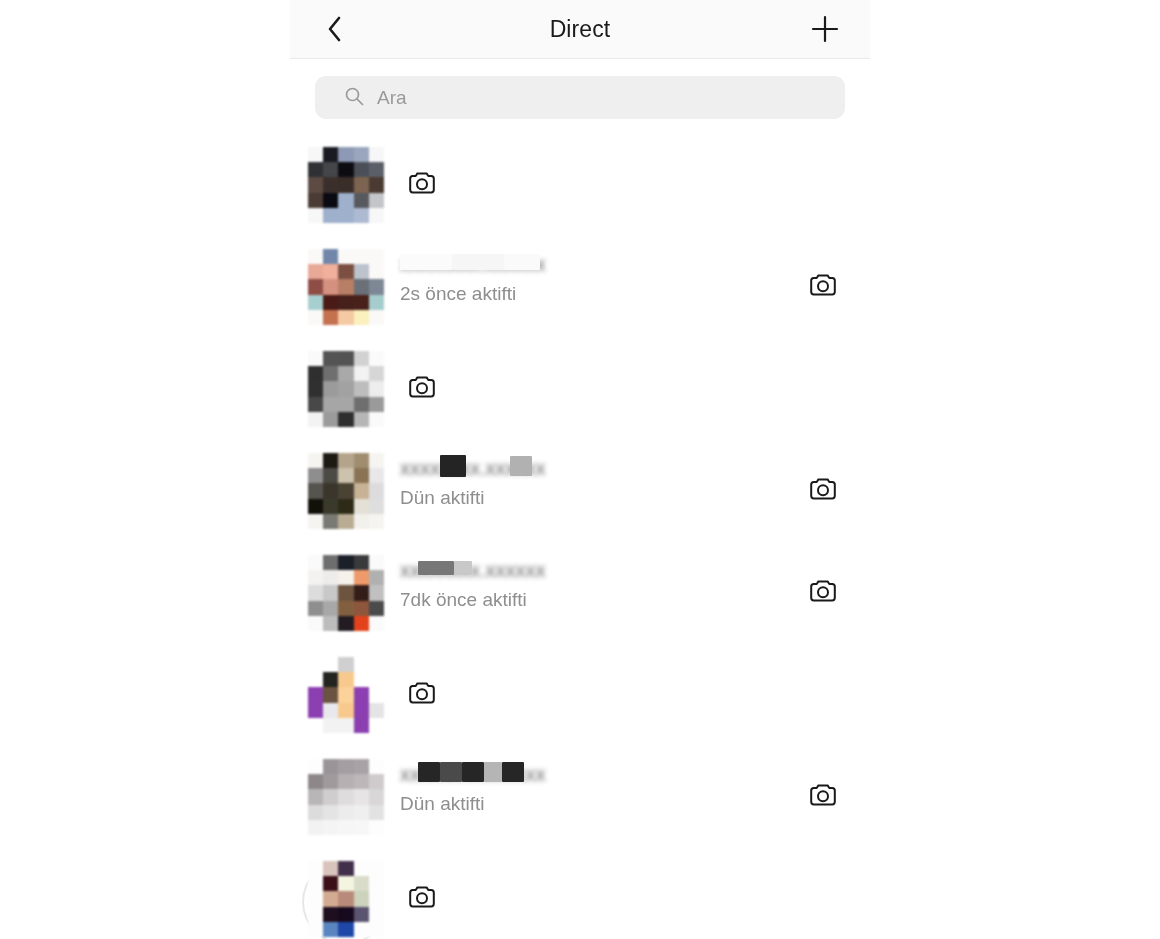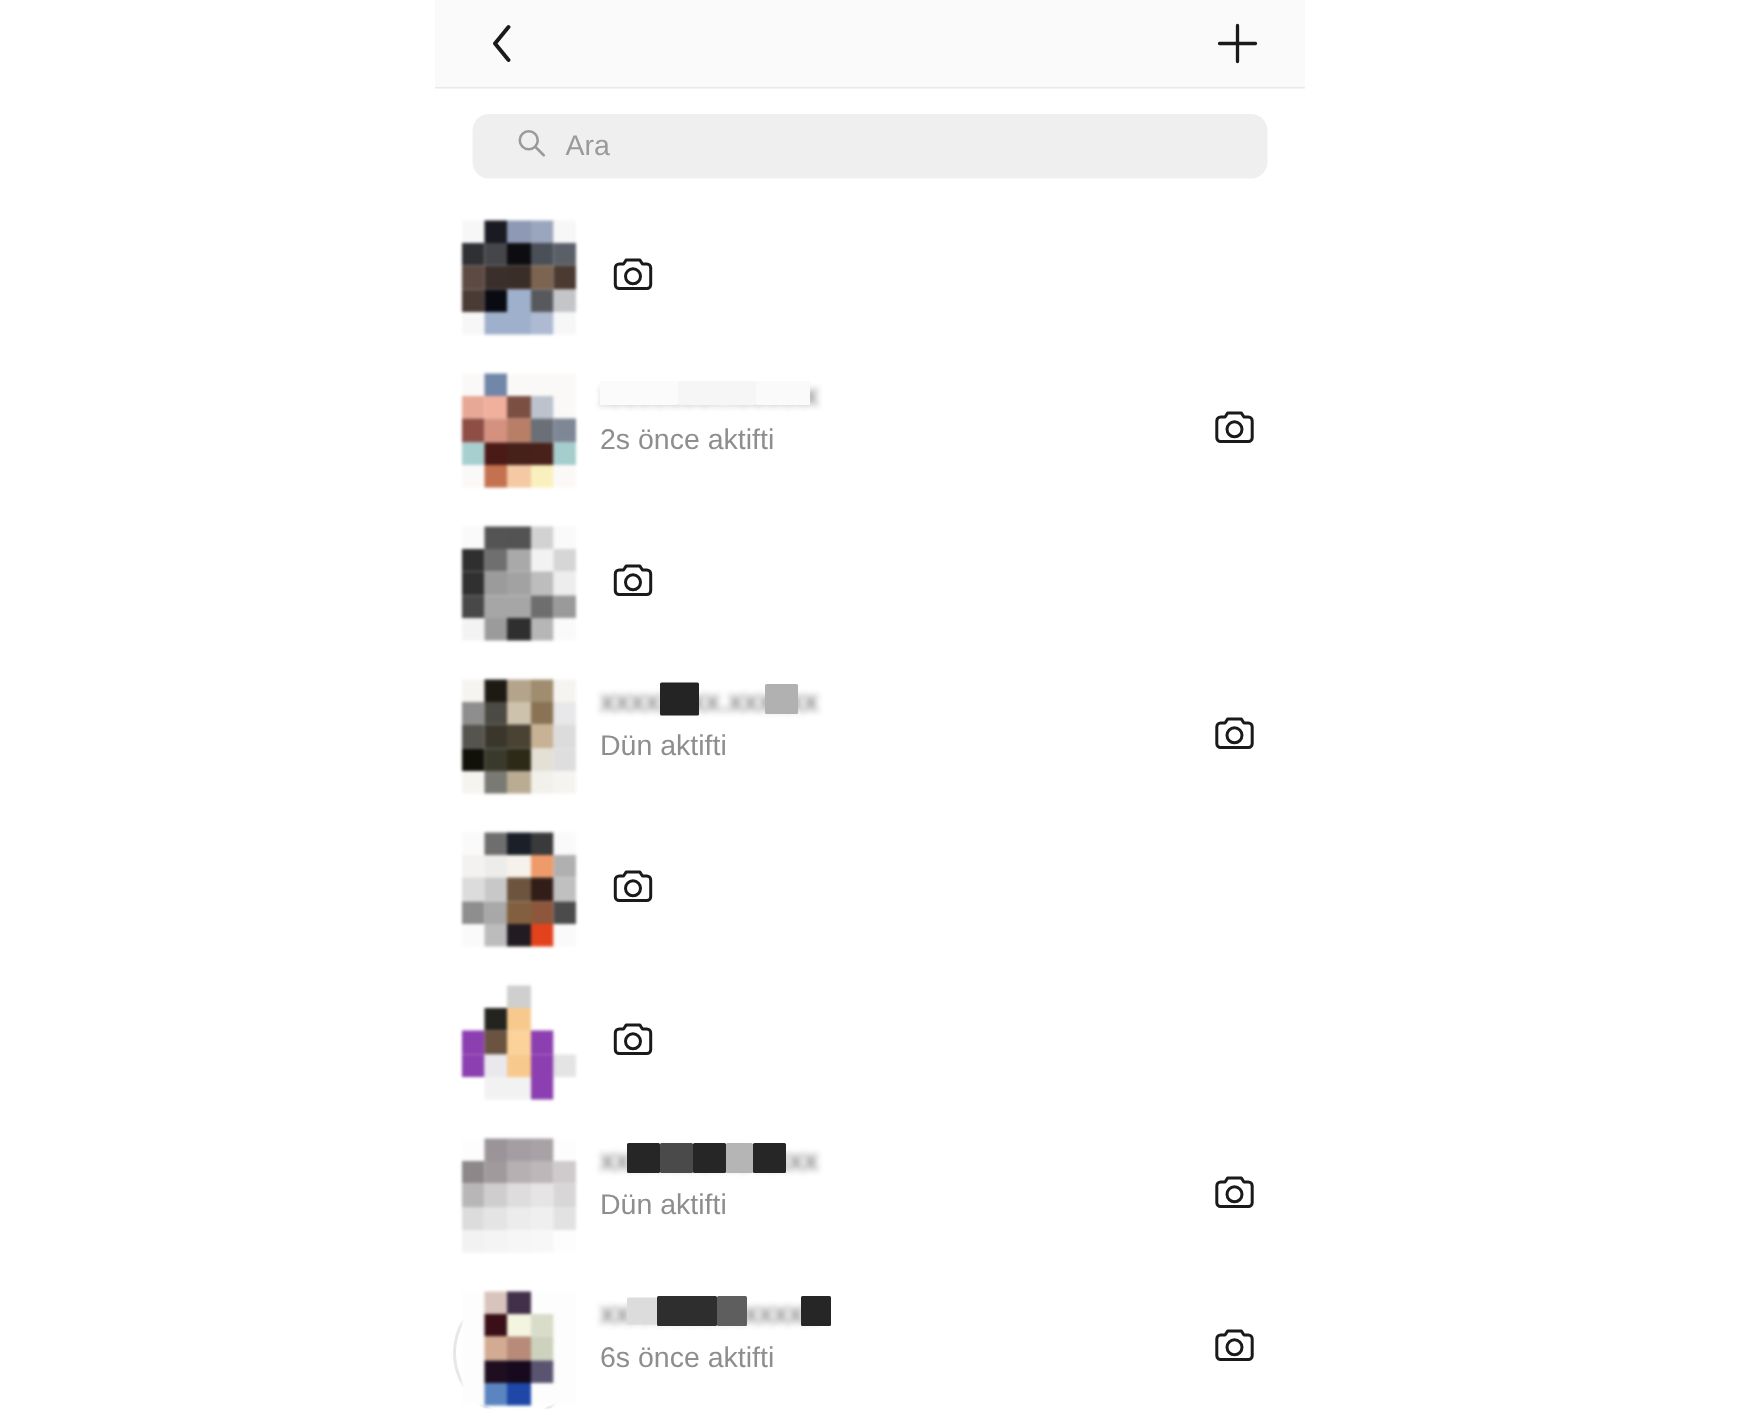--- a/index.html
+++ b/index.html
@@ -172,20 +172,21 @@
 <div class="screen">
 
   <div class="nav-bar">
     <div class="icon-btn">
       <span>
         <svg width="24" height="30" viewBox="0 0 24 30" fill="none">
           <path d="M16 4 L7 15 L16 26" stroke="#1a1a1a" stroke-width="2.6" stroke-linecap="round" stroke-linejoin="round"></path>
         </svg>
       </span>
     </div>
+    <div class="nav-title">Direct</div>
     <div class="icon-btn">
       <span>
         <svg width="30" height="30" viewBox="0 0 30 30" fill="none">
           <path d="M15 3 L15 27 M3 15 L27 15" stroke="#1a1a1a" stroke-width="2.2" stroke-linecap="round"></path>
         </svg>
       </span>
     </div>
   </div>
 
   <div class="search-wrap">
@@ -389,20 +390,28 @@
             <span style="background: rgb(130, 96, 63);"></span>
             <span style="background: rgb(142, 86, 60);"></span>
             <span style="background: rgb(75, 75, 75);"></span>
             <span style="background: rgb(250, 250, 250);"></span>
             <span style="background: rgb(188, 188, 188);"></span>
             <span style="background: rgb(34, 28, 34);"></span>
             <span style="background: rgb(227, 67, 28);"></span>
             <span style="background: rgb(250, 250, 250);"></span>
           </div>
         </div>
+        <div class="thread-text">
+          <div class="username-line">
+            <div class="username-ghost">xxxxxxxx.xxxxxx</div>
+            <div class="redact" style="left: 18px; width: 36px; height: 14px; background: rgb(119, 119, 119); top: 6px;"></div>
+            <div class="redact" style="left: 54px; width: 18px; height: 14px; background: rgb(200, 200, 200); top: 6px;"></div>
+          </div>
+          <div class="status-line">7dk önce aktifti</div>
+        </div>
         <div class="camera-btn">
           <span><svg width="32" height="32" viewBox="0 0 32 32" fill="none">
               <path d="M4.2 11.6a2.6 2.6 0 0 1 2.6-2.6h2.9l1.7-2.6h9.2l1.7 2.6h2.9a2.6 2.6 0 0 1 2.6 2.6v11.2a2.6 2.6 0 0 1-2.6 2.6H6.8a2.6 2.6 0 0 1-2.6-2.6z" stroke="#1a1a1a" stroke-width="2" stroke-linejoin="round"></path>
               <circle cx="16" cy="17.2" r="5" stroke="#1a1a1a" stroke-width="2"></circle>
             </svg></span>
         </div>
       </div>
       <div class="thread-row">
         <div class="avatar">
           <div class="avatar-mosaic">
@@ -512,30 +521,20 @@
             <span style="background: rgb(23, 10, 30);"></span>
             <span style="background: rgb(90, 84, 112);"></span>
             <span style="background: rgb(253, 253, 253);"></span>
             <span style="background: rgb(253, 253, 253);"></span>
             <span style="background: rgb(91, 133, 192);"></span>
             <span style="background: rgb(31, 71, 168);"></span>
             <span style="background: rgb(253, 253, 253);"></span>
             <span style="background: rgb(253, 253, 253);"></span>
           </div>
         </div>
-        <div class="thread-text">
-          <div class="username-line">
-            <div class="username-ghost">xxxxxxxx.xxxxxx</div>
-            <div class="redact" style="left: 18px; width: 20px; height: 18px; background: rgb(220, 220, 220); top: 4px;"></div>
-            <div class="redact" style="left: 38px; width: 40px; height: 20px; background: rgb(46, 46, 46); top: 3px;"></div>
-            <div class="redact" style="left: 78px; width: 20px; height: 20px; background: rgb(94, 94, 94); top: 3px;"></div>
-            <div class="redact" style="left: 134px; width: 20px; height: 20px; background: rgb(38, 38, 38); top: 3px;"></div>
-          </div>
-          <div class="status-line">6s önce aktifti</div>
-        </div>
         <div class="camera-btn">
           <span><svg width="32" height="32" viewBox="0 0 32 32" fill="none">
               <path d="M4.2 11.6a2.6 2.6 0 0 1 2.6-2.6h2.9l1.7-2.6h9.2l1.7 2.6h2.9a2.6 2.6 0 0 1 2.6 2.6v11.2a2.6 2.6 0 0 1-2.6 2.6H6.8a2.6 2.6 0 0 1-2.6-2.6z" stroke="#1a1a1a" stroke-width="2" stroke-linejoin="round"></path>
               <circle cx="16" cy="17.2" r="5" stroke="#1a1a1a" stroke-width="2"></circle>
             </svg></span>
         </div>
       </div>
     </div>
 
 </div>

